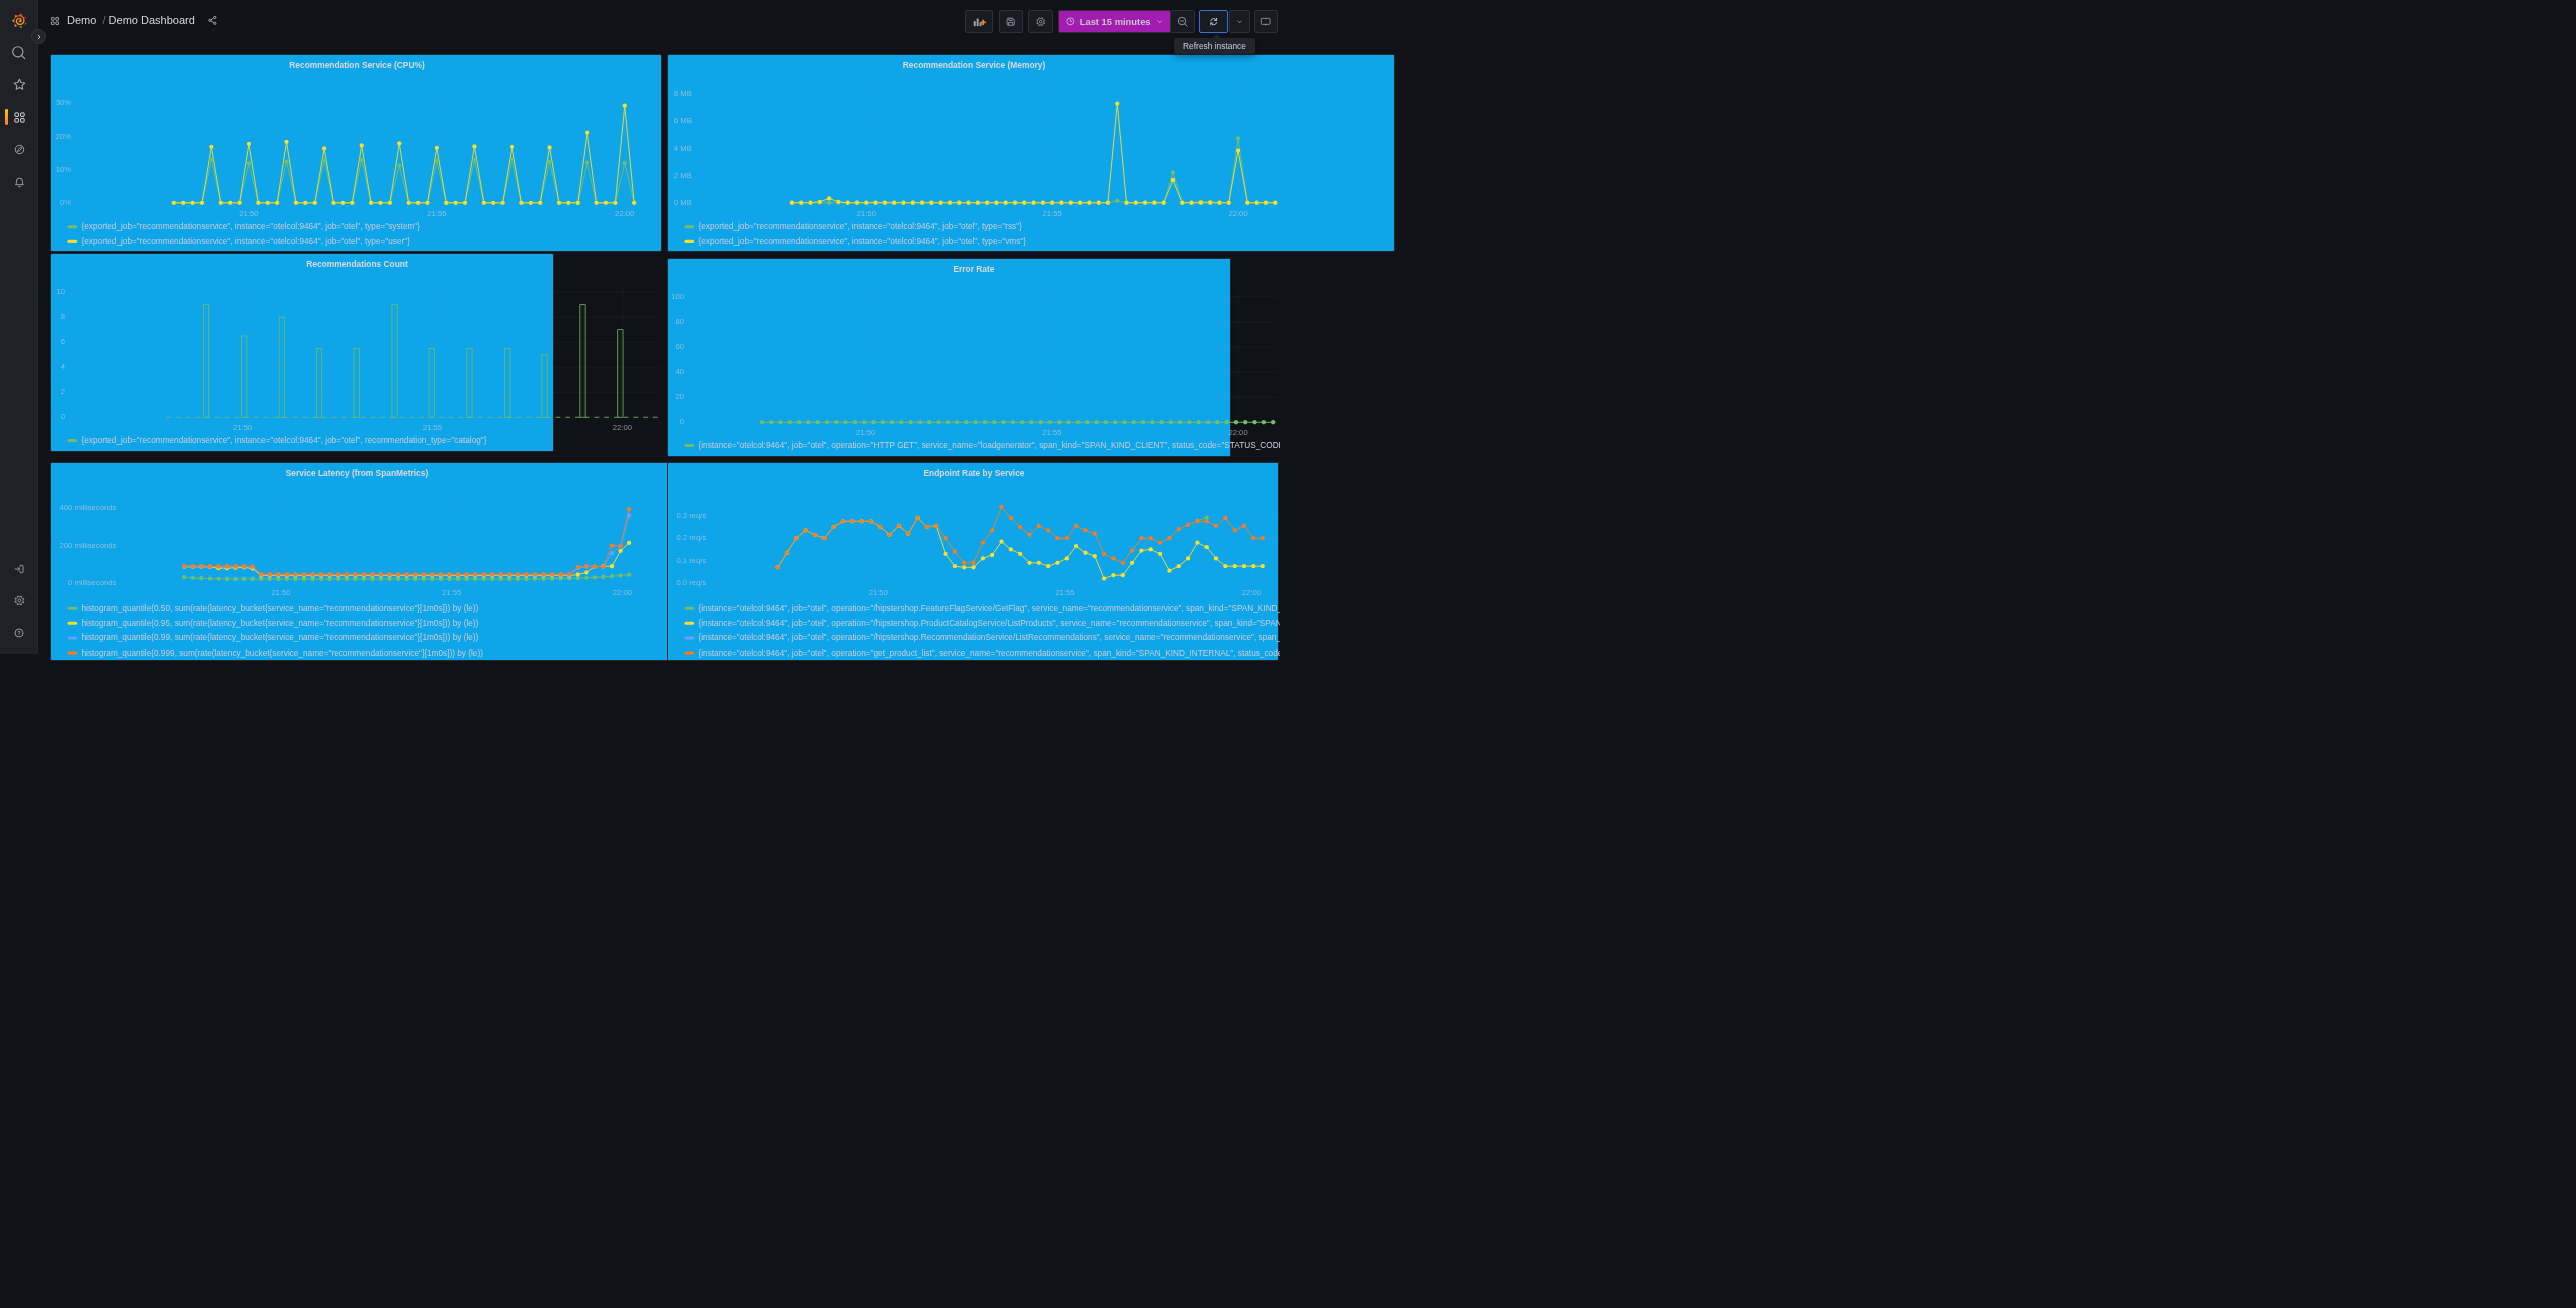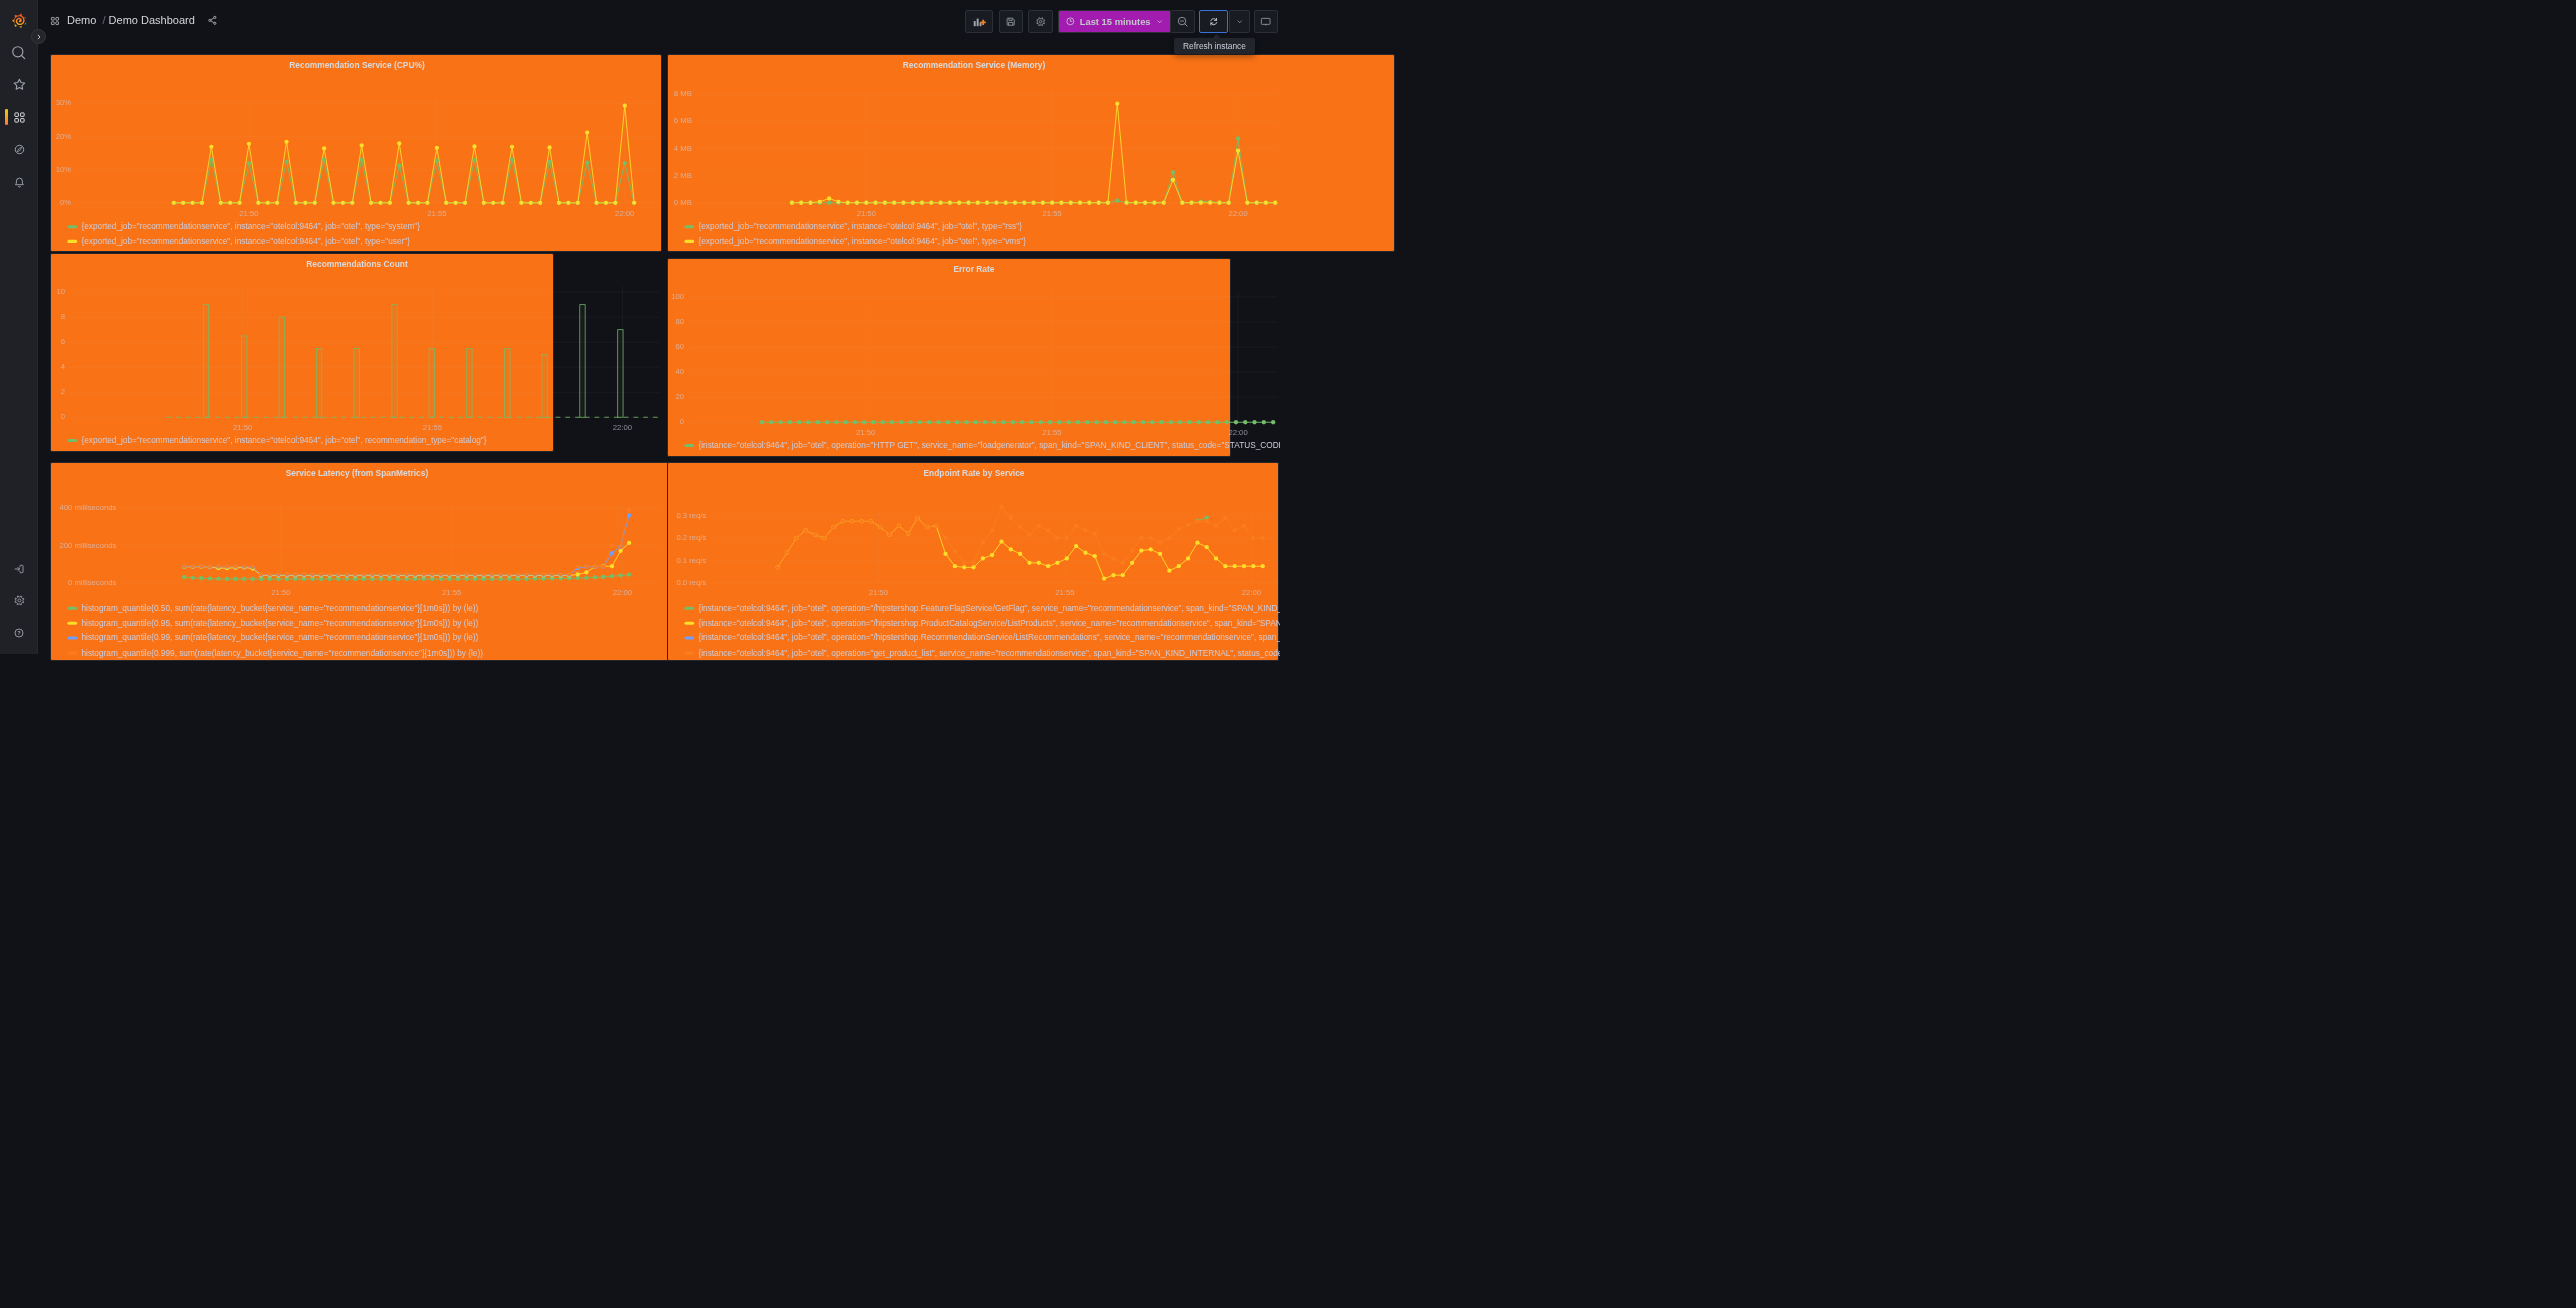--- a/index.html
+++ b/index.html
@@ -1,17 +1,17 @@
 <!DOCTYPE html>
 <html style="font-size:10.7px"><head><meta charset="utf-8"><style>
 * { margin:0; padding:0; box-sizing:border-box; }
 html,body { width:1288px; height:654px; background:#111217; overflow:hidden;
   font-family:"Liberation Sans",sans-serif; }
 #sidebar { position:absolute; left:0; top:0; width:38px; height:654px; background:#1F2126; border-right:0.7px solid #26282E; z-index:10; }
-.panel { position:absolute; background:#f97316; border:0.7px solid #25272D; border-radius:2px; }
+.panel { position:absolute; background:#0ea5e9; border:0.7px solid #25272D; border-radius:2px; }
 .panel svg { display:block; }
 svg text { font-family:"Liberation Sans",sans-serif; }
 </style></head>
 <body>
 <div id="sidebar">
     <div style="position:absolute;left:11.4px;top:12px"><svg width="17" height="17" viewBox="0 0 24 24">
         <defs>
           <linearGradient id="lg" x1="0.2" y1="0" x2="0" y2="1">
             <stop offset="0" stop-color="#F0522A"></stop>
             <stop offset="0.45" stop-color="#F68A1D"></stop>

